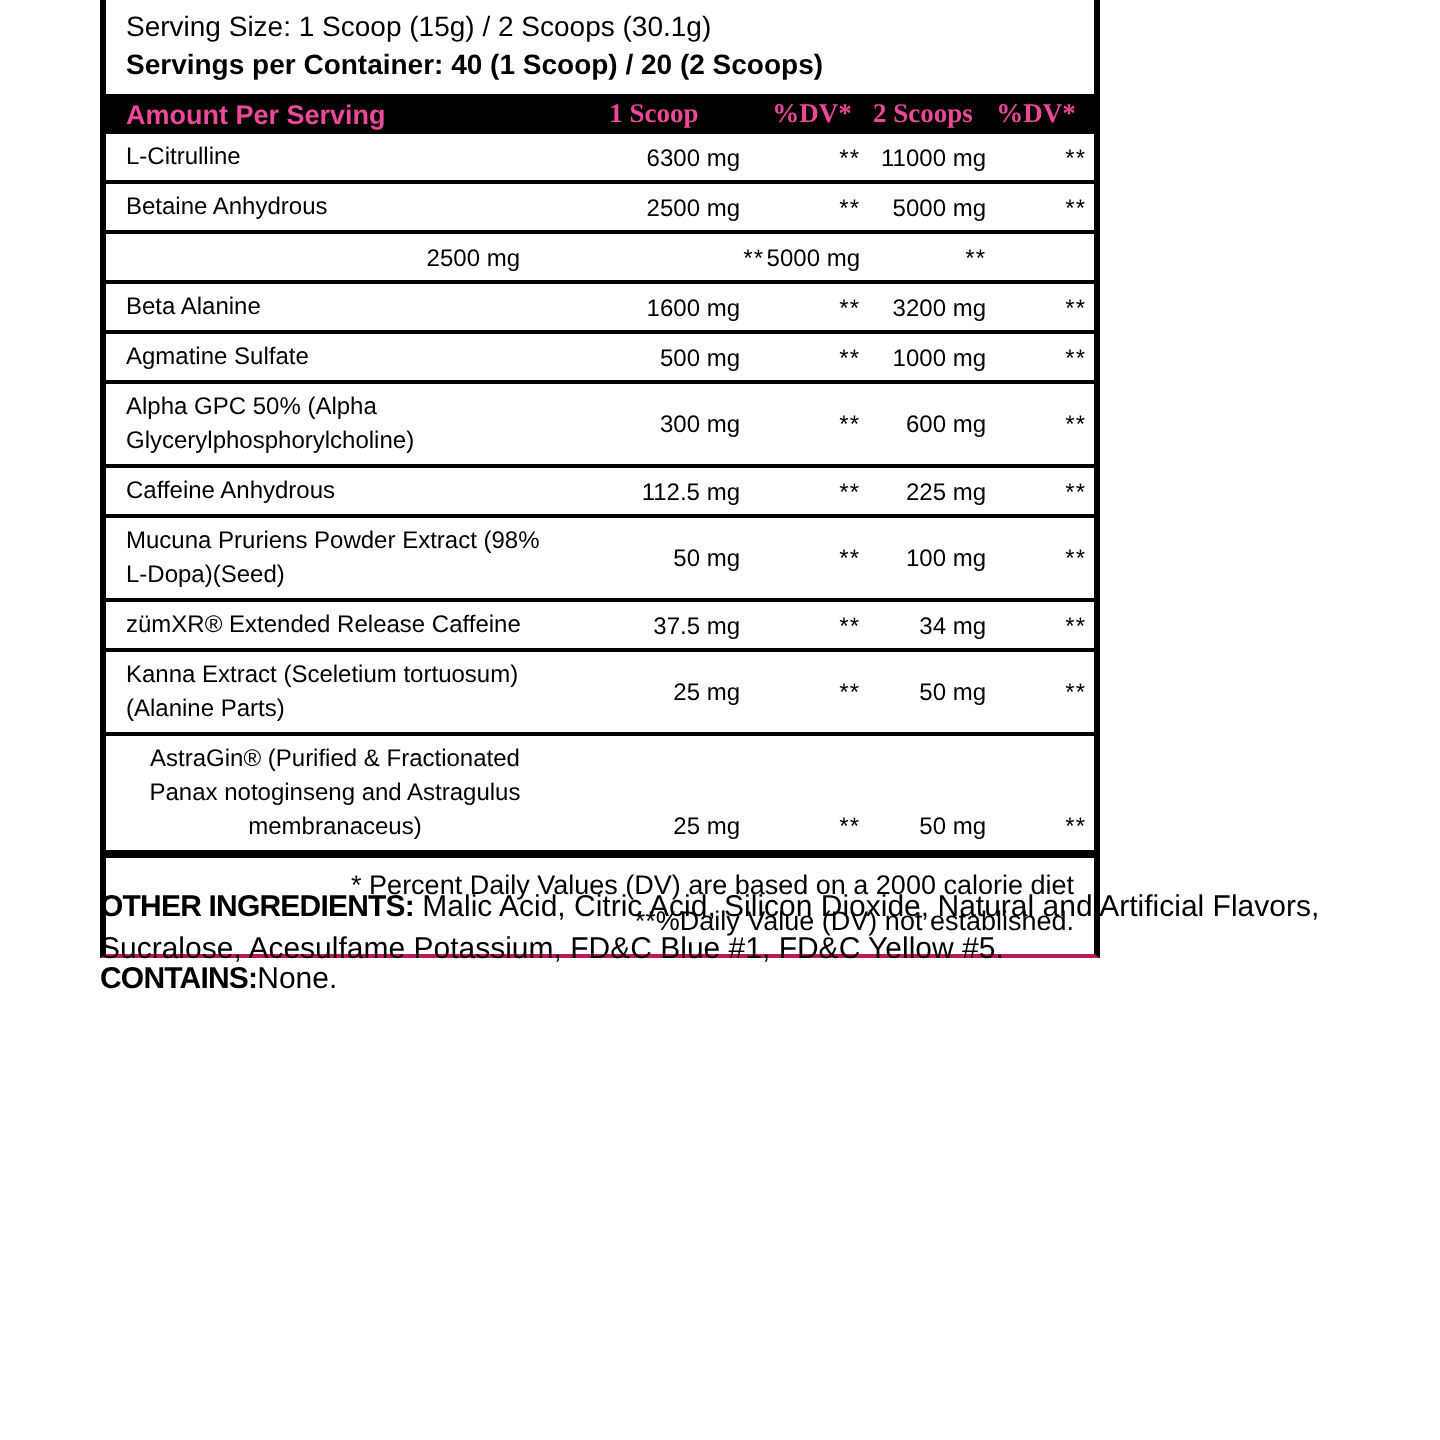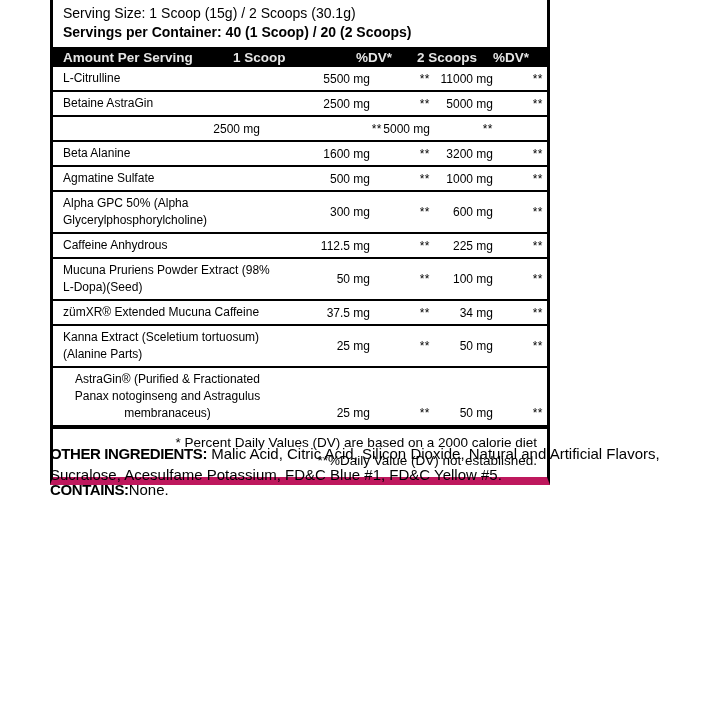--- a/index.html
+++ b/index.html
@@ -5,40 +5,40 @@
   * { margin: 0; padding: 0; box-sizing: border-box; }
   html, body { width: 720px; height: 720px; background: #ffffff; color: #000000;
     font-family: "Liberation Sans", sans-serif; }
   .page { position: relative; width: 720px; height: 720px; overflow: hidden; }
 
   .panel {
     position: absolute; left: 50px; top: 0;
     width: 500px;
     border-left: 3px solid #000;
     border-right: 3px solid #000;
-    border-bottom: 8px solid #be185d;
+    border-bottom: 2px solid #be185d;
     background: #fff;
   }
 
   .serving-section { padding: 4px 10px 5px 10px; font-size: 14px; line-height: 19px; }
   .serving-size { font-weight: normal; }
   .servings-per-container { font-weight: bold; }
 
   .grid-row {
     display: grid;
     grid-template-columns: 1fr 110px 48px 63px 50px;
     padding-right: 4px;
   }
 
   .header-bar {
-    background: #000; color: #e5e5e5; font-weight: bold; font-size: 13.5px;
-    height: 20px; align-items: center; gap: 13px;
+    background: #000; color: #ec4899; font-weight: bold; font-size: 13.5px;
+    height: 20px; align-items: center;
   }
   .header-bar .name-col { padding-left: 10px; text-align: left; }
-  .header-bar .num { text-align: left; white-space: nowrap; }
+  .header-bar .num { text-align: center; white-space: nowrap; font-family: Liberation Serif, serif; }
 
   .row {
     border-bottom: 2px solid #000;
     min-height: 25px;
     align-items: center;
     font-size: 12px;
   }
   .row .name-col { padding-left: 10px; text-align: left; line-height: 17px; padding-top: 3px; padding-bottom: 3px; }
   .row .num { text-align: right; white-space: nowrap; }
   .row .amt1 { padding-right: 12px; }
@@ -71,28 +71,28 @@
     <div class="grid-row header-bar">
       <div class="name-col">Amount Per Serving</div>
       <div class="num">1 Scoop</div>
       <div class="num">%DV*</div>
       <div class="num">2 Scoops</div>
       <div class="num">%DV*</div>
     </div>
 
     <div class="grid-row row">
       <div class="name-col">L-Citrulline</div>
-      <div class="num amt1">5500 mg</div>
+      <div class="num amt1">6300 mg</div>
       <div class="num dv">**</div>
       <div class="num">11000 mg</div>
       <div class="num dv">**</div>
     </div>
 
     <div class="grid-row row">
-      <div class="name-col">Betaine AstraGin</div>
+      <div class="name-col">Betaine Anhydrous</div>
       <div class="num amt1">2500 mg</div>
       <div class="num dv">**</div>
       <div class="num">5000 mg</div>
       <div class="num dv">**</div>
     </div>
 
     <div class="grid-row row">
       <div class="num amt1">2500 mg</div>
       <div class="num dv">**</div>
       <div class="num">5000 mg</div>
@@ -133,21 +133,21 @@
 
     <div class="grid-row row">
       <div class="name-col">Mucuna Pruriens Powder Extract (98% L-Dopa)(Seed)</div>
       <div class="num amt1">50 mg</div>
       <div class="num dv">**</div>
       <div class="num">100 mg</div>
       <div class="num dv">**</div>
     </div>
 
     <div class="grid-row row">
-      <div class="name-col">zümXR® Extended Mucuna Caffeine</div>
+      <div class="name-col">zümXR® Extended Release Caffeine</div>
       <div class="num amt1">37.5 mg</div>
       <div class="num dv">**</div>
       <div class="num">34 mg</div>
       <div class="num dv">**</div>
     </div>
 
     <div class="grid-row row">
       <div class="name-col">Kanna Extract (Sceletium tortuosum)(Alanine Parts)</div>
       <div class="num amt1">25 mg</div>
       <div class="num dv">**</div>

